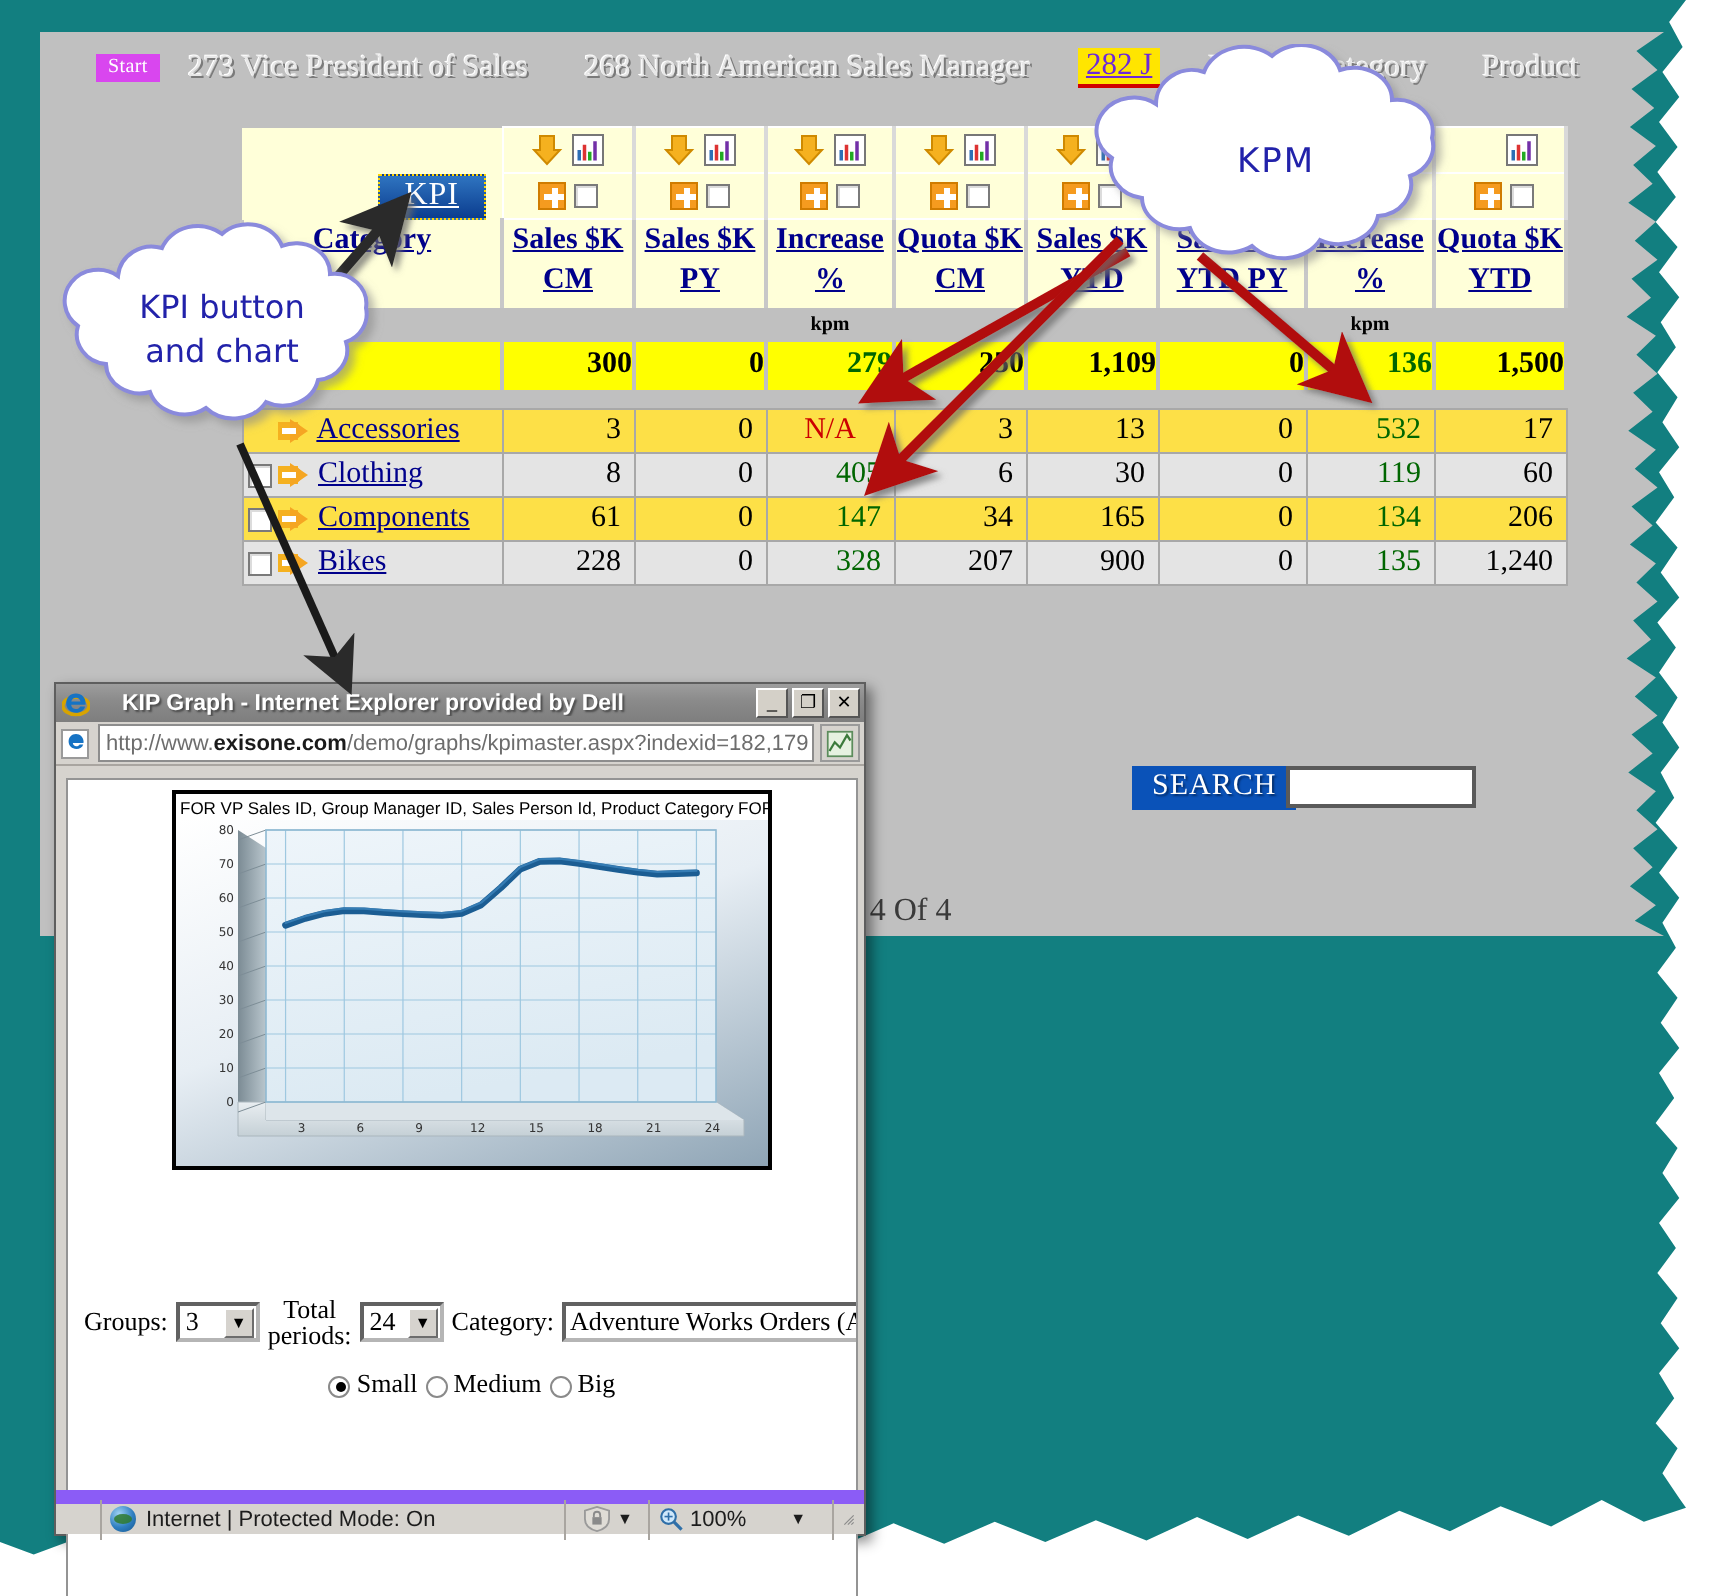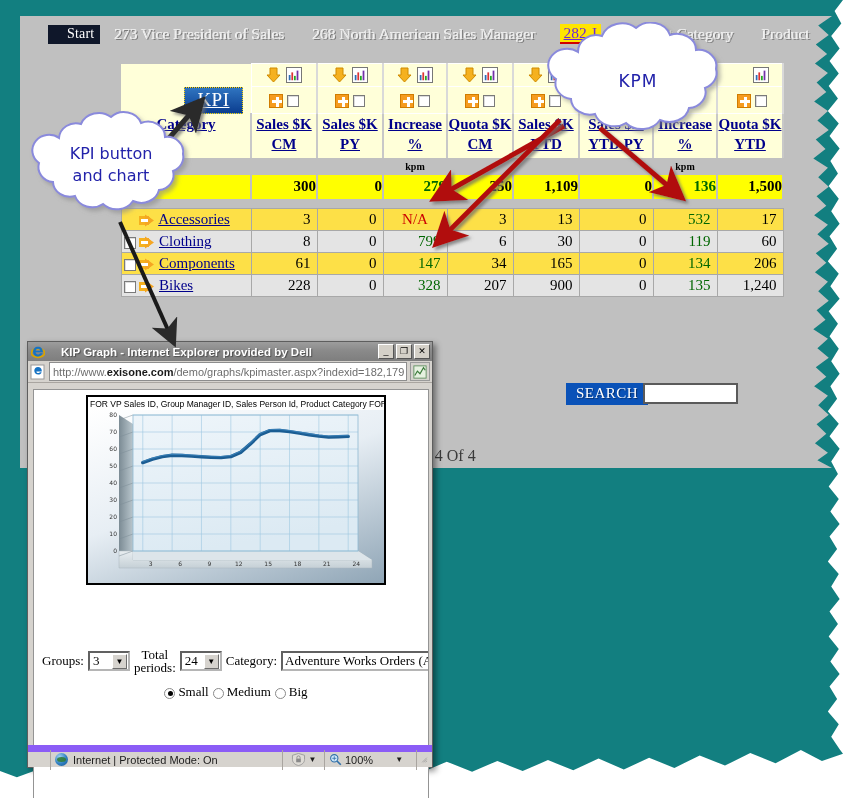--- a/index.html
+++ b/index.html
@@ -92,22 +92,22 @@
     filter: drop-shadow(5px 5px 4px rgba(0,0,0,0.40));
   }
 
   
   .crumbs {
     position: absolute; left: 48px; top: 22px; height: 24px;
     display: flex; align-items: center; gap: 0px;
     font-size: 15px; white-space: nowrap;
   }
   .crumb-start {
-    background: #0f172a; color: #fff; padding: 1px 6px 2px 19px;
-    font-size: 14px; letter-spacing: 0.2px;
+    background: #d946ef; color: #fff; padding: 1px 6px 2px 6px;
+    font-size: 10px; letter-spacing: 0.2px;
   }
   .crumb {
     color: #e8e8e8; text-shadow: 1px 1px 0 #7a7a7a, -0.5px -0.5px 0 #fff;
     padding: 0 14px; font-size: 15.5px;
   }
   .crumb-sel {
     background: #ffe500; color: #6d28d9;
     text-decoration: underline; padding: 0 4px; font-size: 15.5px;
     border-bottom: 2px solid #d00000; margin: 0 10px;
   }
@@ -169,21 +169,21 @@
               position:relative; display:inline-block; vertical-align:middle; }
   .ico-plus:before, .ico-plus:after { content:""; position:absolute; background:#fff; }
   .ico-plus:before { left:2px; top:5.5px; width:10px; height:3px; }
   .ico-plus:after  { top:2px; left:5.5px; height:10px; width:3px; }
   .cbx { width:12px; height:12px; border:1px solid #7a7a7a; background:#fff;
          display:inline-block; vertical-align:middle; box-shadow: inset 1px 1px 0 #dcdcdc; }
   .arrow-r { width:16px; height:13px; display:inline-block; vertical-align:middle; }
 
   .kpi-btn {
     display:inline-block; background: linear-gradient(180deg,#2f74c0 0%,#0b3d8f 100%);
-    color:#fff; font-size:19px; padding:1px 12px 2px 12px;
+    color:#fff; font-size:16px; padding:1px 12px 2px 12px;
     border: 1px dotted #ffd400; letter-spacing:0.5px;text-decoration:underline;
   }
 
   
   .paging {
     position:absolute; left:300px; top:386px; font-size:16px;
     color:#efefef; text-shadow:1px 1px 0 #7d7d7d,-0.5px -0.5px 0 #fff;
     white-space:nowrap; letter-spacing:0.5px;
   }
   .search-btn {
@@ -561,21 +561,21 @@
         <svg class="arrow-r" viewBox="0 0 16 13">
               <rect x="0" y="2" width="10" height="9" fill="#f5b11f"></rect>
               <polygon points="6,0.5 15,6.5 6,12.5" fill="#f5a623"></polygon>
               <rect x="2" y="5" width="9" height="3" fill="#fff"></rect>
               <polygon points="9,2 14,6.5 9,11" fill="#f5a623"></polygon>
             </svg>
         <span class="row-link">Clothing</span>
       </td>
       <td>8</td>
       <td>0</td>
-      <td class="green">799</td>
+      <td class="green">405</td>
       <td>6</td>
       <td>30</td>
       <td>0</td>
       <td class="green">119</td>
       <td>60</td>
     </tr>
 
     <tr class="dat-row white">
       <td class="name">
         <span class="cbx"></span>

